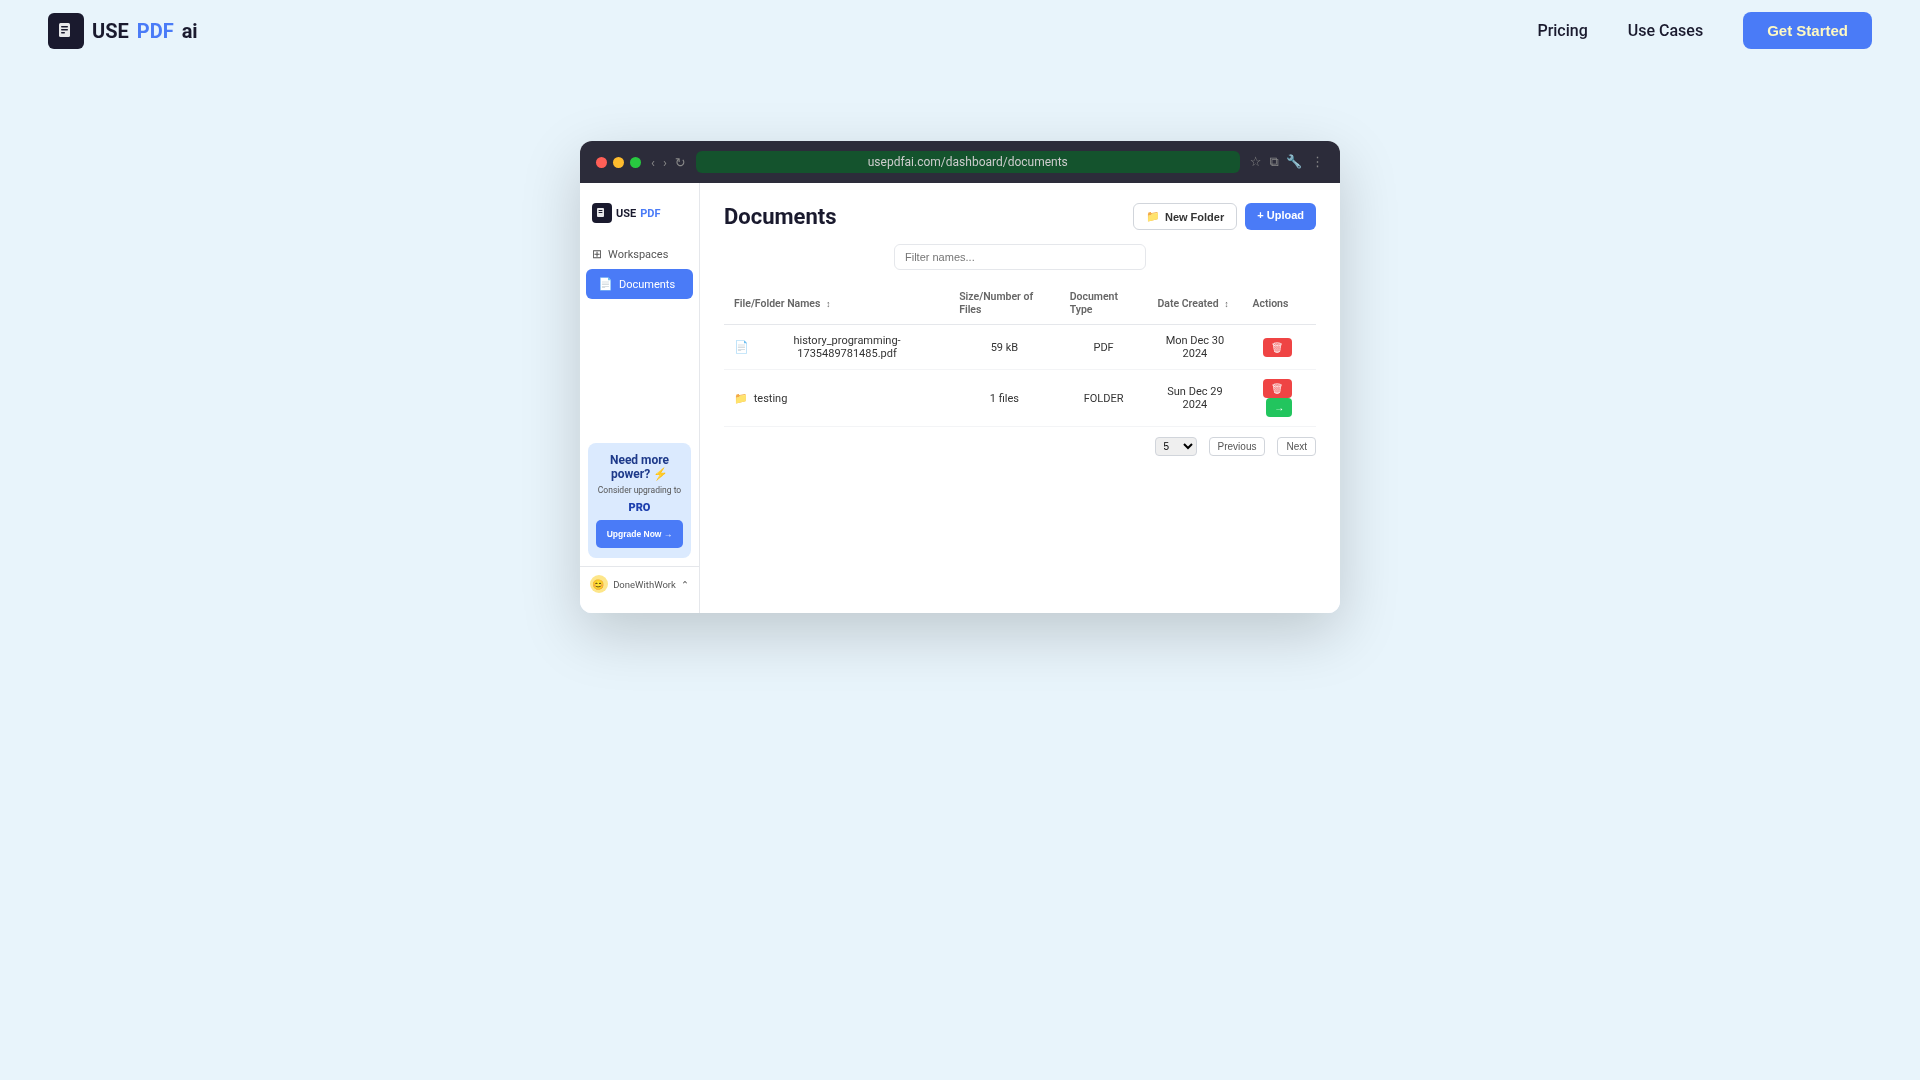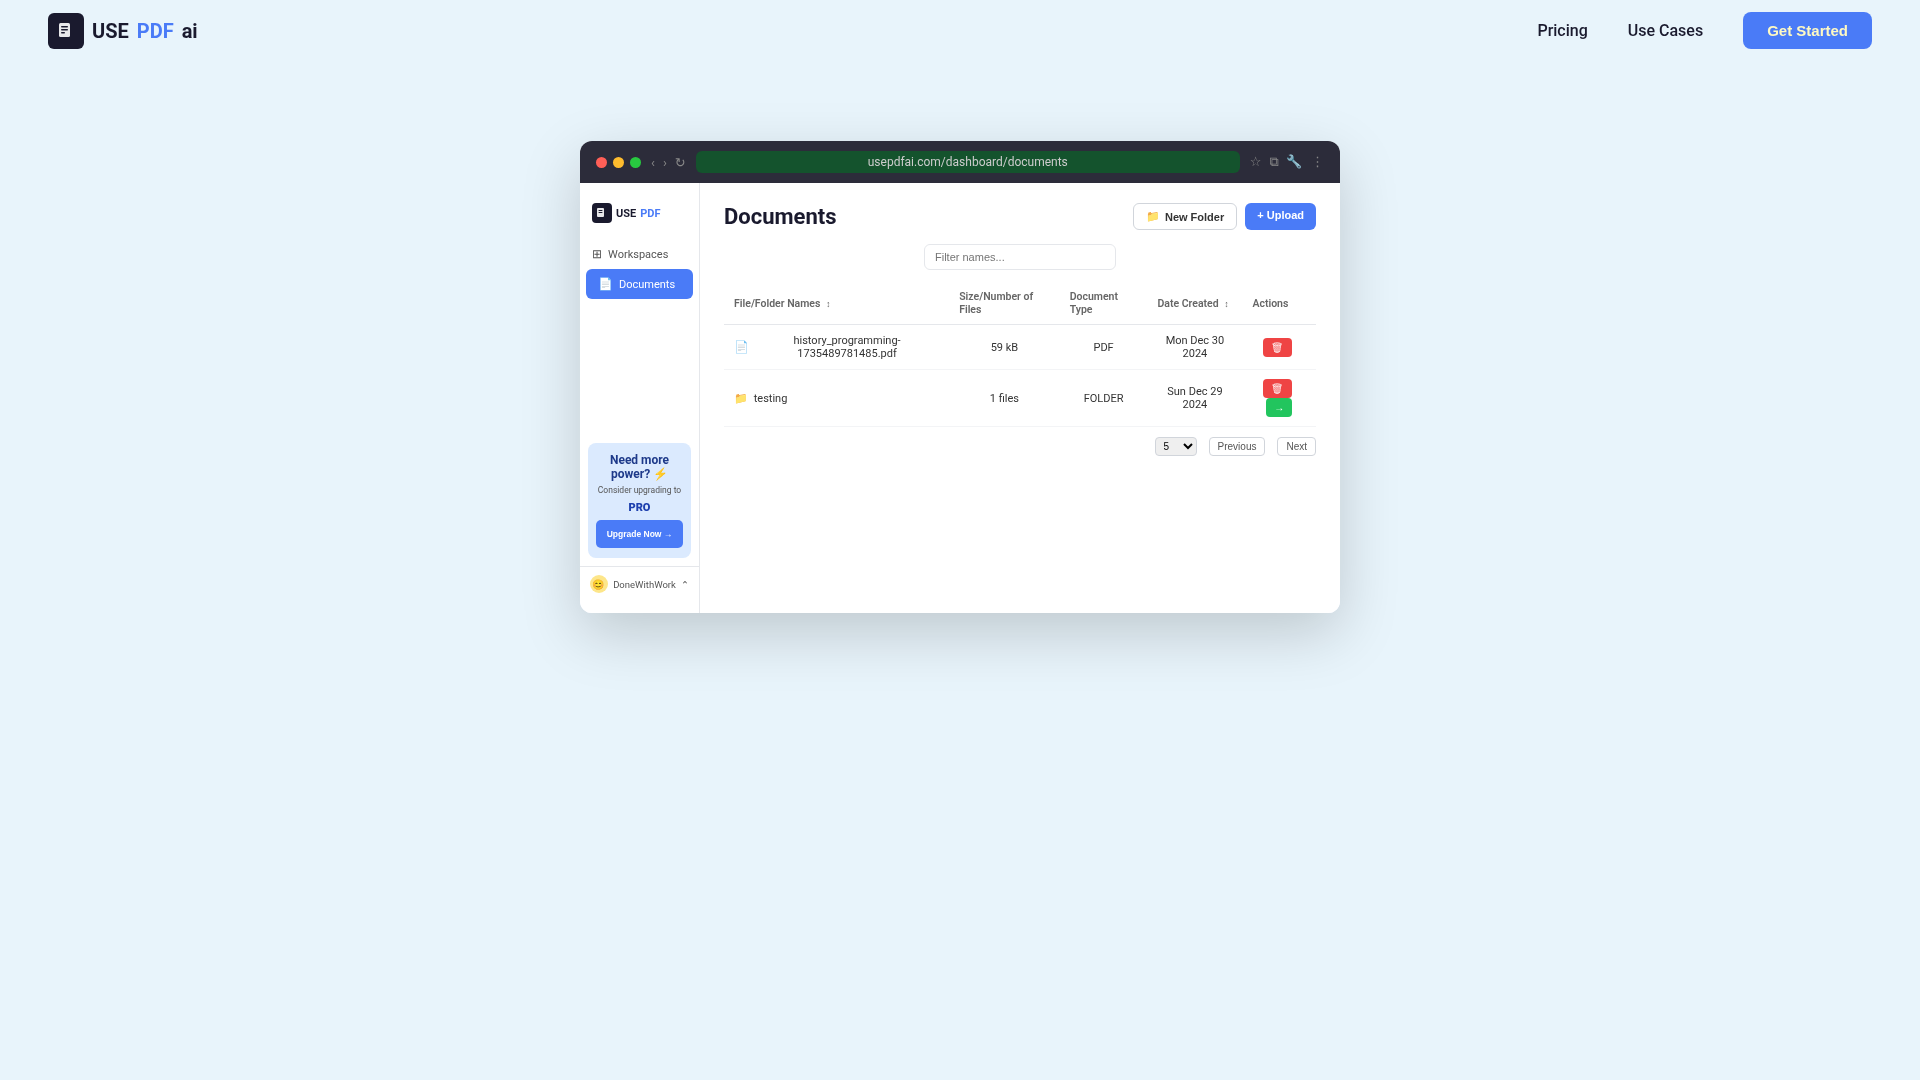--- a/index.html
+++ b/index.html
@@ -302,21 +302,21 @@
       border: none;
       padding: 6px 12px;
       border-radius: 6px;
       font-size: 11px;
       font-weight: 600;
       color: white;
       cursor: pointer;
     }
 
     .filter-input {
-      width: 192px;
+      width: 252px;
       padding: 6px 10px;
       border: 1px solid #e5e7eb;
       border-radius: 6px;
       font-size: 11px;
       color: #999;
       margin-bottom: 12px;
     }
 
     
     .doc-table {

